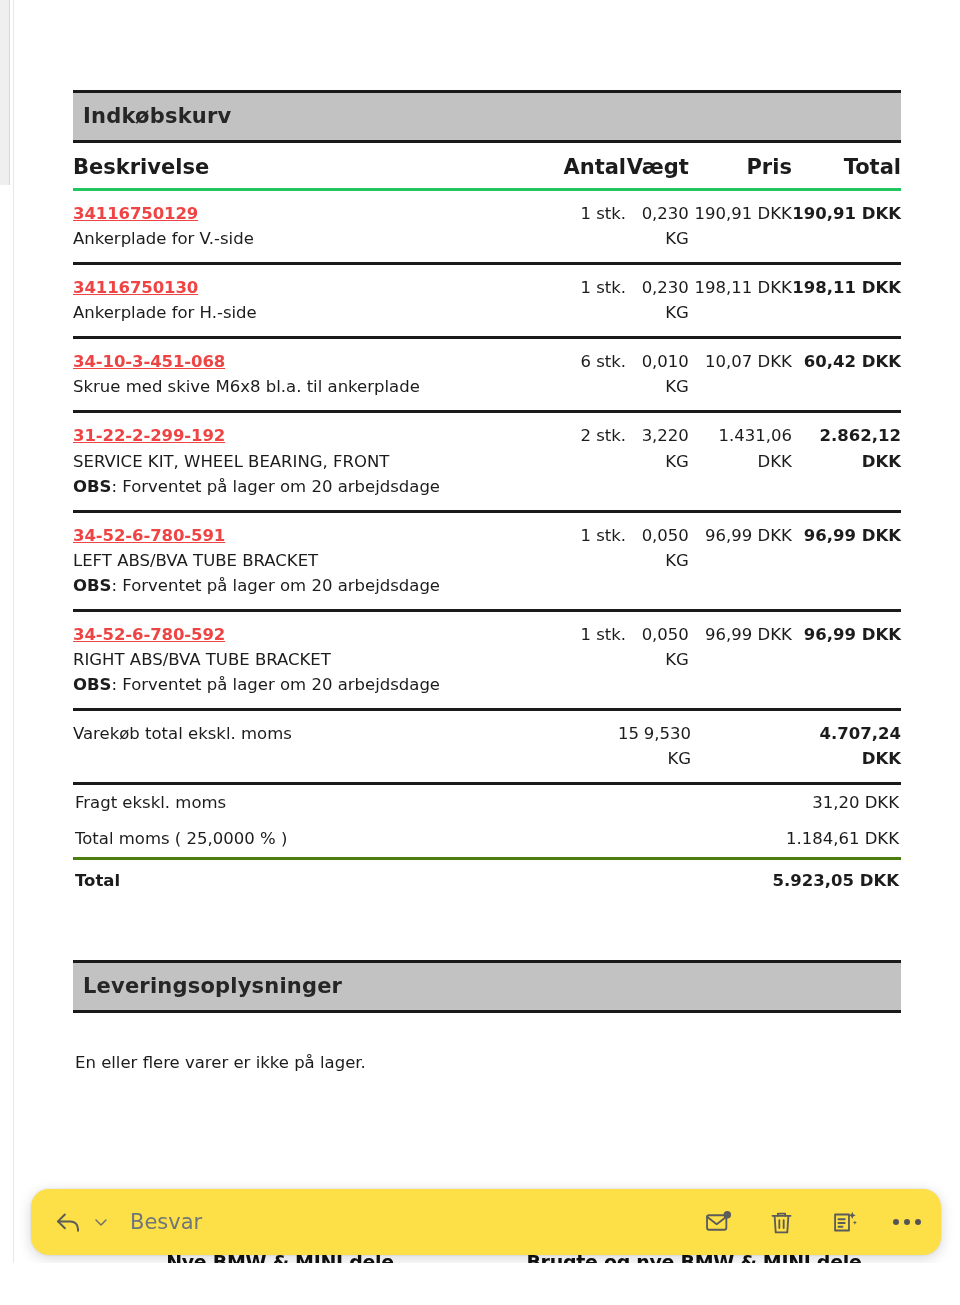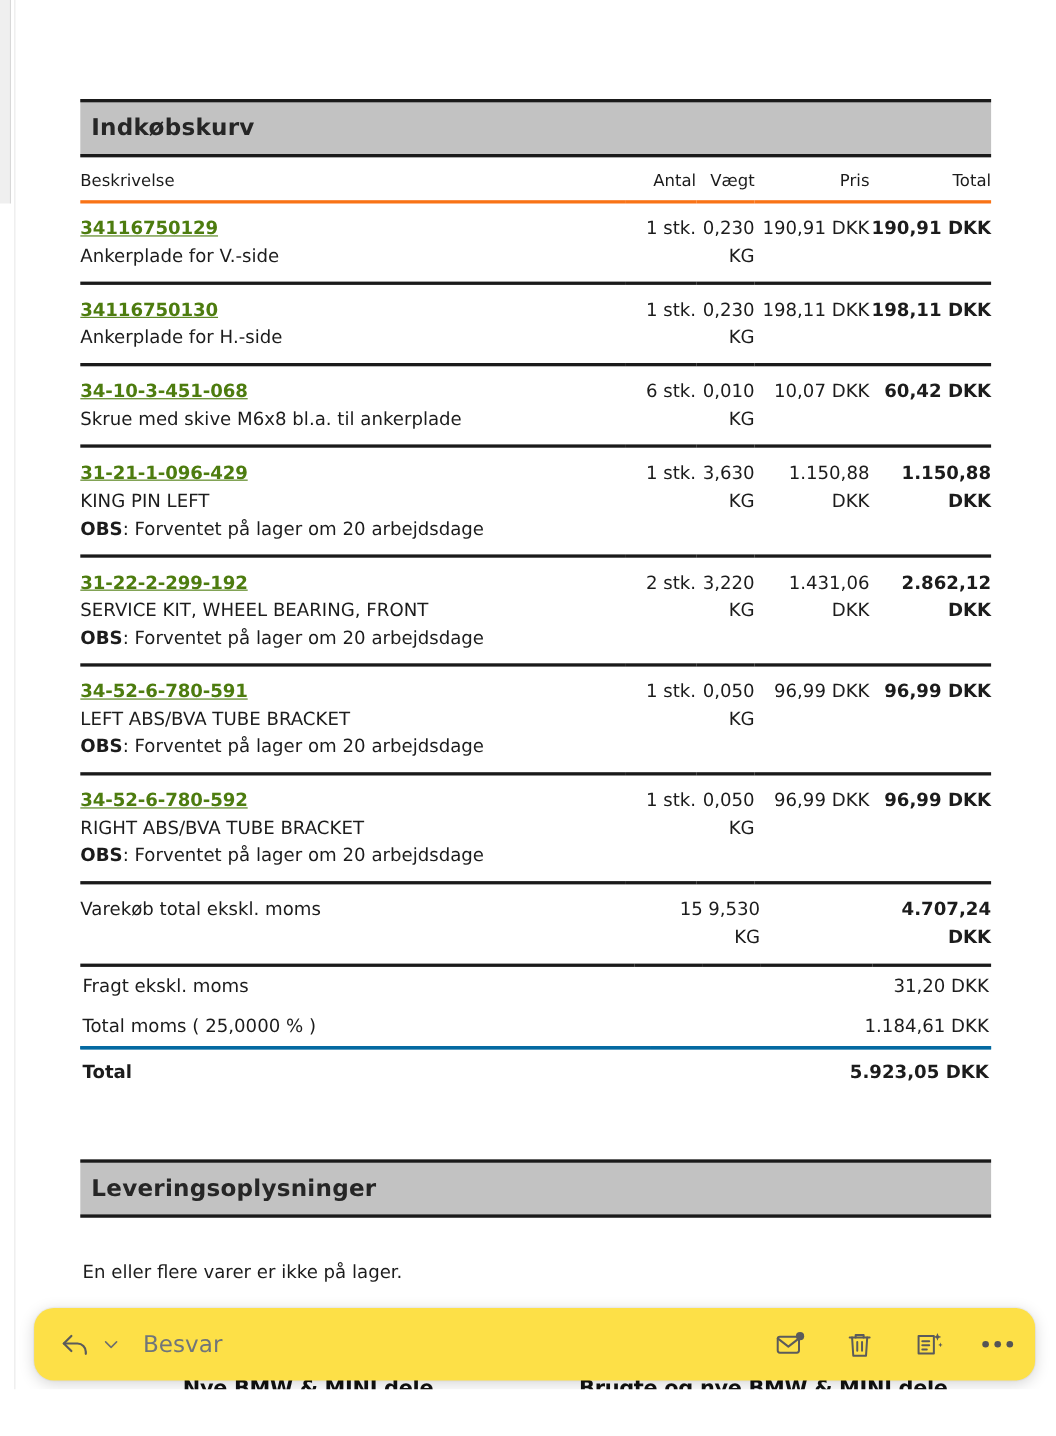--- a/index.html
+++ b/index.html
@@ -52,24 +52,24 @@
     letter-spacing: .2px;
   }
 
   table.cart {
     width: 100%;
     border-collapse: collapse;
     font-size: 16.5px;
     color: #1c1c1c;
   }
   table.cart th {
-    font-weight: normal;
-    font-size: 15px;
+    font-weight: bold;
+    font-size: 21px;
     padding: 12px 0 9px 0;
-    border-bottom: 3px solid #f97316;
+    border-bottom: 3px solid #22c55e;
     vertical-align: bottom;
     white-space: nowrap;
   }
   th.c-desc  { text-align: left;  padding-left: 2px; }
   th.c-qty   { text-align: right; padding-right: 2px; }
   th.c-wt    { text-align: right; padding-right: 2px; }
   th.c-price { text-align: right; padding-right: 2px; }
   th.c-total { text-align: right; padding-right: 2px; }
 
   table.cart td {
@@ -78,21 +78,21 @@
     border-bottom: 3px solid #1a1a1a;
     line-height: 1.52;
   }
   td.c-desc  { text-align: left;  padding-left: 2px; width: 485px; }
   td.c-qty   { text-align: right; padding-right: 2px; width: 62px; white-space: nowrap;}
   td.c-wt    { text-align: right; padding-right: 2px; width: 52px; }
   td.c-price { text-align: right; padding-right: 2px; width: 102px; }
   td.c-total { text-align: right; padding-right: 2px; width: 108px; font-weight: bold; }
 
   .partno {
-    color: #4d7c0f;
+    color: #ef4444;
     font-weight: bold;
     text-decoration: underline;
     display: block;
     font-size: 16.5px;
     letter-spacing: -0.1px;
   }
   .desc-text { display: block; color: #1c1c1c; }
   .obs-line  { display: block; color: #1c1c1c; }
   .obs-label { font-weight: bold; }
 
@@ -108,21 +108,21 @@
   td.s-label { text-align: left;  padding-left: 2px; }
   td.s-qty   { text-align: right; padding-right: 2px; width: 62px; }
   td.s-wt    { text-align: right; padding-right: 2px; width: 52px; }
   td.s-pad   { width: 102px; }
   td.s-val   { text-align: right; padding-right: 2px; width: 108px; font-weight: bold; }
 
   table.fees { width: 100%; border-collapse: collapse; font-size: 16.5px; color: #1c1c1c; }
   table.fees td { padding: 8px 0 9px 0; }
   table.fees td.f-label { text-align: left; padding-left: 2px; }
   table.fees td.f-val   { text-align: right; padding-right: 2px; white-space: nowrap; }
-  tr.fees-last td { border-bottom: 3px solid #0369a1; }
+  tr.fees-last td { border-bottom: 3px solid #4d7c0f; }
   tr.grand td { font-weight: bold; padding: 11px 0 12px 0; }
 
   .spacer-lg { height: 58px; }
   .delivery-note { font-size: 16.5px; color: #1c1c1c; padding: 40px 0 0 2px; }
 
   
   .footer-ads {
     position: absolute;
     left: 73px; top: 1251px;
     width: 828px;
@@ -225,31 +225,20 @@
               <span class="partno">34-10-3-451-068</span>
               <span class="desc-text">Skrue med skive M6x8 bl.a. til ankerplade</span>
             </td>
             <td class="c-qty">6 stk.</td>
             <td class="c-wt">0,010 KG</td>
             <td class="c-price">10,07 DKK</td>
             <td class="c-total">60,42 DKK</td>
           </tr>
           <tr>
             <td class="c-desc">
-              <span class="partno">31-21-1-096-429</span>
-              <span class="desc-text">KING PIN LEFT</span>
-              <span class="obs-line"><span class="obs-label">OBS</span><span>: Forventet på lager om 20 arbejdsdage</span></span>
-            </td>
-            <td class="c-qty">1 stk.</td>
-            <td class="c-wt">3,630 KG</td>
-            <td class="c-price">1.150,88 DKK</td>
-            <td class="c-total">1.150,88 DKK</td>
-          </tr>
-          <tr>
-            <td class="c-desc">
               <span class="partno">31-22-2-299-192</span>
               <span class="desc-text">SERVICE KIT, WHEEL BEARING, FRONT</span>
               <span class="obs-line"><span class="obs-label">OBS</span><span>: Forventet på lager om 20 arbejdsdage</span></span>
             </td>
             <td class="c-qty">2 stk.</td>
             <td class="c-wt">3,220 KG</td>
             <td class="c-price">1.431,06 DKK</td>
             <td class="c-total">2.862,12 DKK</td>
           </tr>
           <tr>

